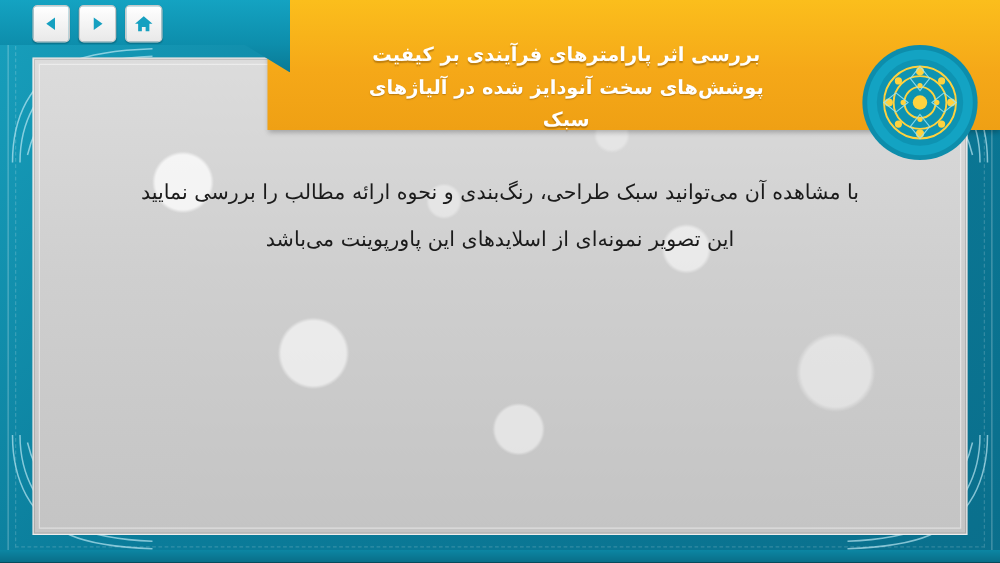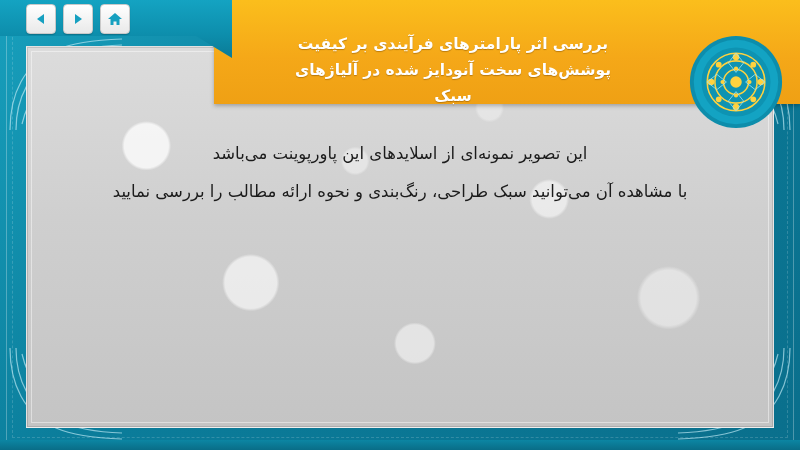--- a/index.html
+++ b/index.html
@@ -292,19 +292,19 @@
       <path d="M50 60 L58 70 L50 80 L42 70 Z"></path>
       <path d="M20 50 L30 58 L40 50 L30 42 Z"></path>
       <path d="M60 50 L70 58 L80 50 L70 42 Z"></path>
     </g>
   </svg>
 
   <div class="panel">
     <div class="panel-inner-line"></div>
 
     <div class="body-text">
+      <span class="line">با مشاهده آن می‌توانید سبک طراحی، رنگ‌بندی و نحوه ارائه مطالب را بررسی نمایید</span>
       <span class="line">این تصویر نمونه‌ای از اسلایدهای این پاورپوینت می‌باشد</span>
-      <span class="line">با مشاهده آن می‌توانید سبک طراحی، رنگ‌بندی و نحوه ارائه مطالب را بررسی نمایید</span>
     </div>
   </div>
 
   <div class="bottom-strip"></div>
 </div>
 
 </body></html>

